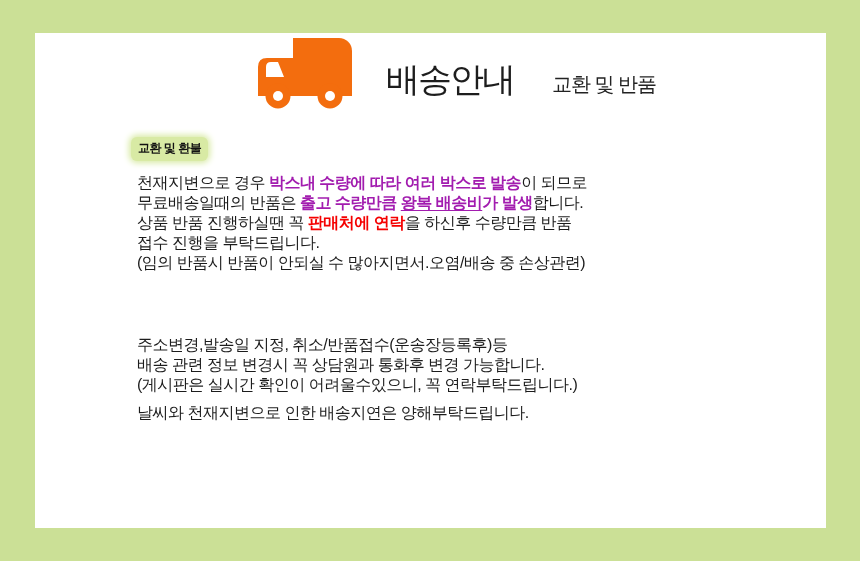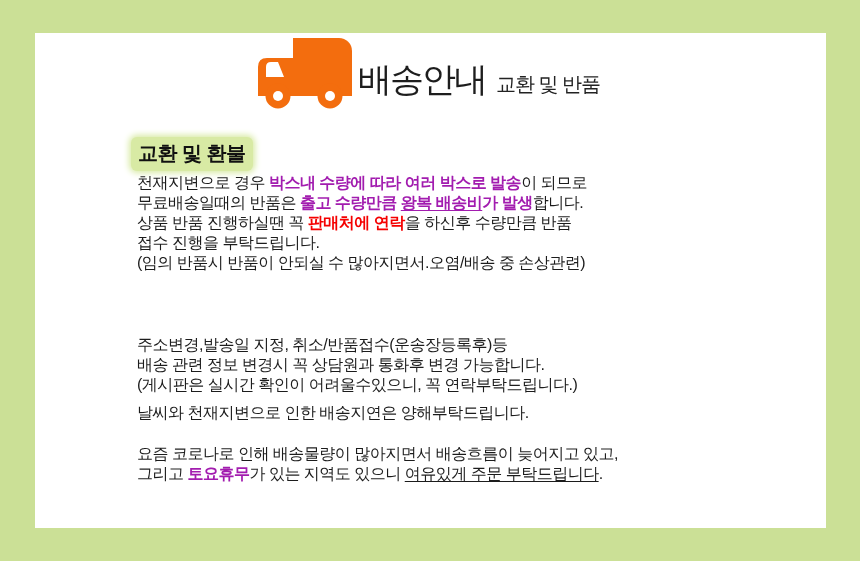--- a/index.html
+++ b/index.html
@@ -17,38 +17,38 @@
     font-family:"Liberation Sans","DejaVu Sans",sans-serif;
     overflow:hidden;position:relative;
   }
   .panel{
     position:absolute;left:35px;top:33px;
     width:791px;height:495px;
     background:var(--panel-bg);
   }
   .header{
     position:absolute;left:220px;top:5px;
-    display:flex;align-items:flex-end;
+    display:flex;align-items:flex-end;gap:28px;
   }
   .truck{display:block;line-height:0;}
   .truck svg{display:block;}
   .title{
     font-size:34px;letter-spacing:-2px;color:#1d1d1d;
     line-height:1;padding-bottom:14px;margin-left:6px;
     white-space:nowrap;
   }
   .subtitle{
     font-size:20px;letter-spacing:-1px;color:#222;
     line-height:1;padding-bottom:16px;margin-left:10px;
     white-space:nowrap;
   }
   .sec-heading{position:absolute;left:96px;}
   .sec-heading .hl{
     display:inline-block;
-    font-size:20px;font-weight:bold;color:#111;
+    font-size:12px;font-weight:bold;color:#111;
     background:var(--hl);
     border-radius:6px;
     padding:3px 7px 4px 7px;
     box-shadow:0 0 6px 2px var(--hl);
     letter-spacing:-0.5px;
     white-space:nowrap;
   }
   .para{
     position:absolute;left:102px;right:20px;
     font-size:16px;line-height:20px;letter-spacing:-0.5px;
@@ -106,19 +106,15 @@
 
 
     <div class="para pos-p2">
         <div><span>주소변경,발송일 지정, 취소/반품접수(운송장등록후)등</span></div>
         <div><span>배송 관련 정보 변경시 꼭 상담원과 통화후 변경 가능합니다.</span></div>
         <div><span>(게시판은 실시간 확인이 어려울수있으니, 꼭 연락부탁드립니다.)</span></div>
       </div>
     <div class="para pos-p3">
         <div><span>날씨와 천재지변으로 인한 배송지연은 양해부탁드립니다.</span></div>
       </div>
-    <div class="para pos-p4">
-        <div><span>요즘 코로나로 인해 배송물량이 많아지면서 배송흐름이 늦어지고 있고,</span></div>
-        <div><span>그리고 </span><span class="b">토요휴무</span><span>가 있는 지역도 있으니 </span><span class="u">여유있게 주문 부탁드립니다</span><span>.</span></div>
-      </div>
 
   </div>
 </div>
 
 </body></html>

